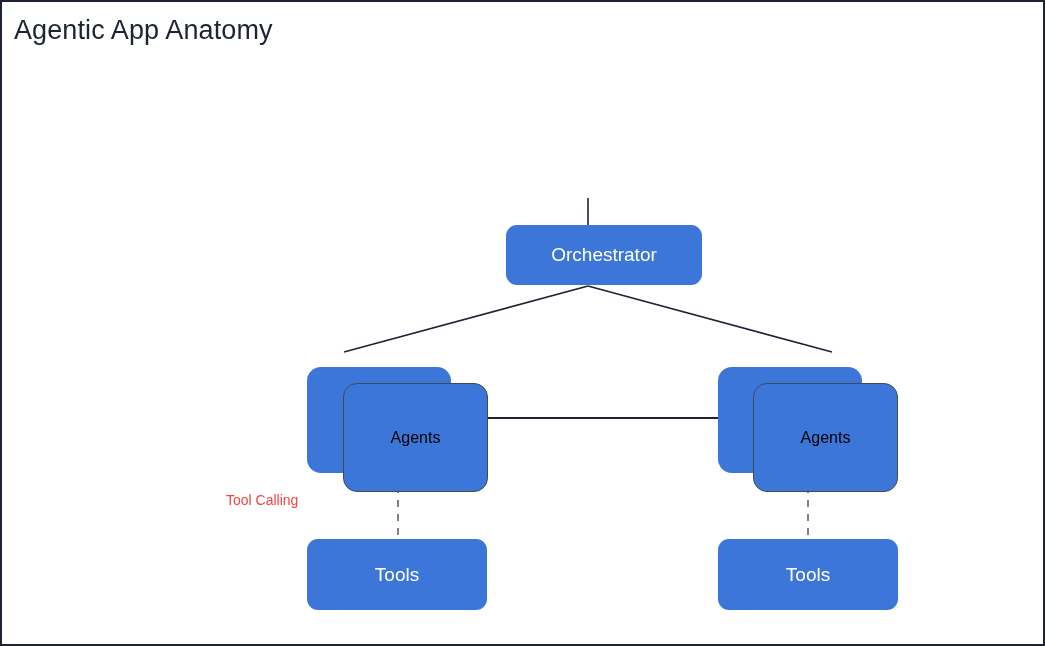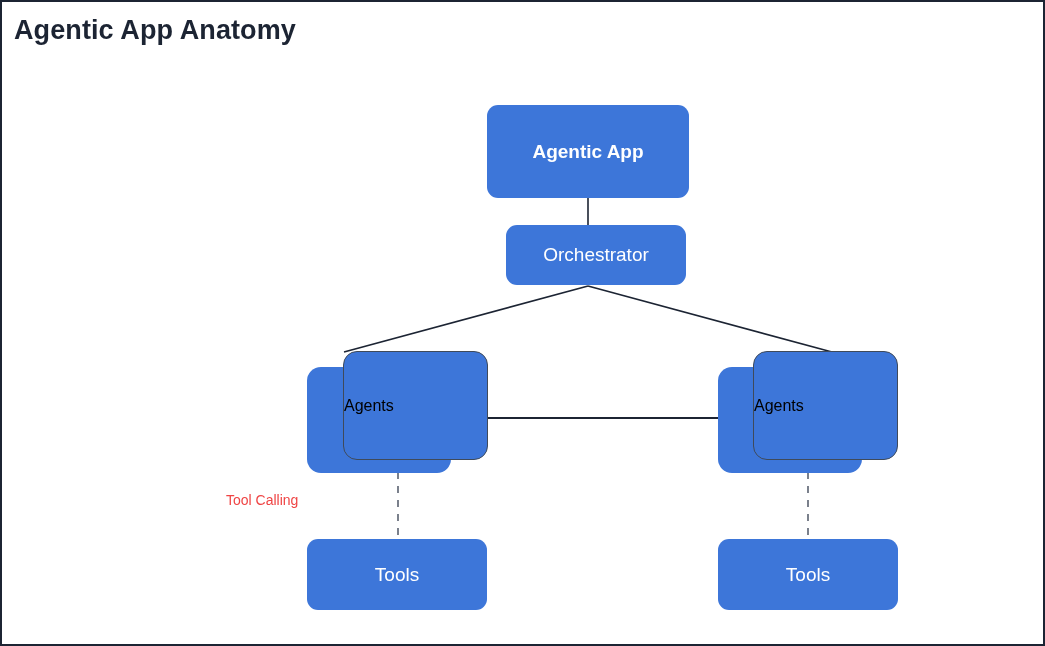--- a/index.html
+++ b/index.html
@@ -19,21 +19,21 @@
     box-sizing: border-box;
     overflow: hidden;
   }
   #title {
     position: absolute;
     left: 12px;
     top: 10px;
     font-size: 27px;
     line-height: 36px;
     color: #1c2433;
-    font-weight: 700;
+    font-weight: 400;
     letter-spacing: 0.1px;
     white-space: nowrap;
   }
   .edges {
     position: absolute;
     left: 0;
     top: 0;
     width: 1045px;
     height: 646px;
     pointer-events: none;
@@ -63,21 +63,21 @@
     border-radius: 11px;
   }
   #node-agentic-app .label {
     font-weight: bold;
     font-size: 19px;
   }
   
   #node-orchestrator {
     left: 504px;
     top: 223px;
-    width: 180px;
+    width: 196px;
     height: 60px;
     border-radius: 11px;
   }
   
   .stack {
     position: absolute;
   }
   .stack .card-back {
     position: absolute;
     background: #3d76d9;
@@ -85,21 +85,22 @@
     box-sizing: border-box;
   }
   .stack .card-front {
     position: absolute;
     background: #3d76d9;
     border: 1px solid #3f4a5a;
     border-radius: 14px;
     box-sizing: border-box;
     display: flex;
     align-items: center;
-    justify-content: flex-start;
+    justify-content: center;
+    margin-top: 32px;
   }
   #stack-agents-left {
     left: 305px;
     top: 349px;
     width: 181px;
     height: 122px;
   }
   #stack-agents-left .card-back {
     left: 0px;
     top: 16px;
@@ -171,23 +172,20 @@
 
     <line x1="586" y1="284" x2="830" y2="350" stroke="#1c2433" stroke-width="1.6"></line>
 
     <line x1="486" y1="416" x2="751" y2="416" stroke="#1c2433" stroke-width="1.8"></line>
 
     <line x1="396" y1="470" x2="396" y2="537" stroke="#5a6270" stroke-width="1.6" stroke-dasharray="7 7"></line>
 
     <line x1="806" y1="470" x2="806" y2="537" stroke="#5a6270" stroke-width="1.6" stroke-dasharray="7 7"></line>
   </svg>
 
-  <div class="node" id="node-agentic-app">
-    <span class="label">Agentic App</span>
-  </div>
 
   <div class="node" id="node-orchestrator">
     <span class="label">Orchestrator</span>
   </div>
 
   <div class="stack" id="stack-agents-left">
     <div class="card-back"></div>
     <div class="card-front">
       <span class="label">Agents</span>
     </div>

